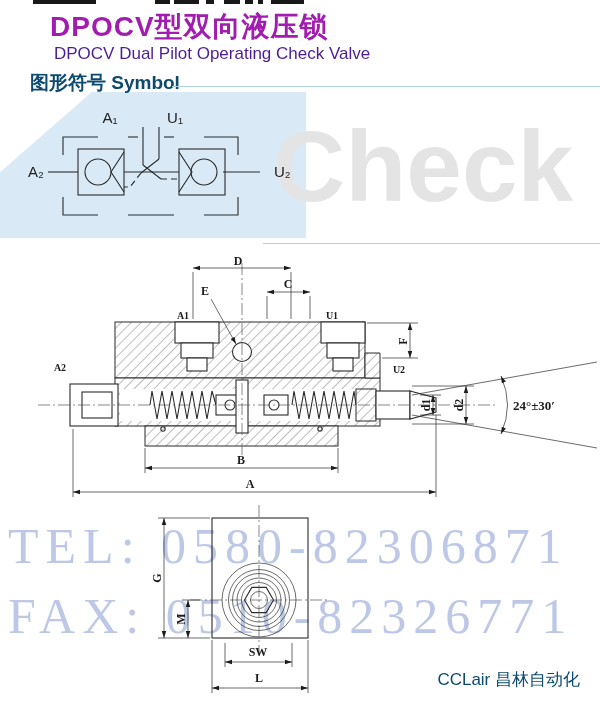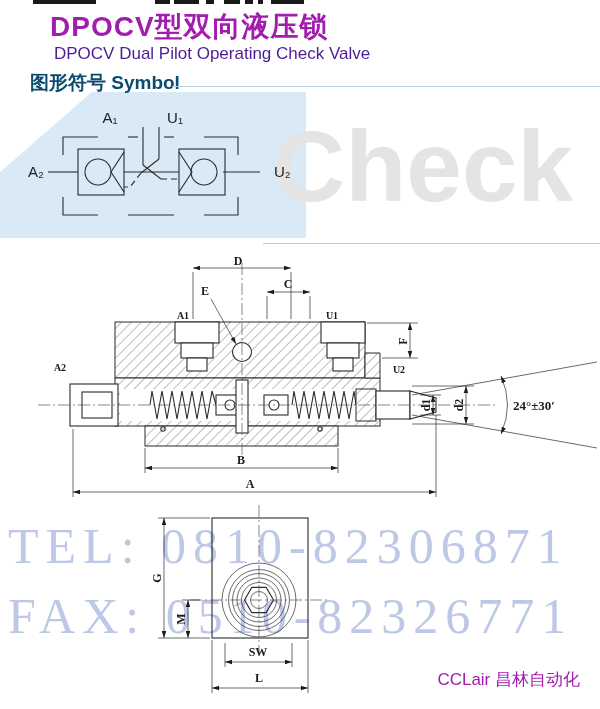--- a/index.html
+++ b/index.html
@@ -30,30 +30,30 @@
   .ln{stroke:#2b2b2b;stroke-width:1.1;fill:none;}
   .lnw{stroke:#2b2b2b;stroke-width:1.1;fill:#ffffff;}
   .lnh{stroke:#2b2b2b;stroke-width:1;fill:url(#hM);}
   .thin{stroke:#2b2b2b;stroke-width:0.7;fill:none;}
   .cl{stroke:#555;stroke-width:0.7;fill:none;stroke-dasharray:12 3 2 3;}
   .dash{stroke:#2b2b2b;stroke-width:1.2;fill:none;stroke-dasharray:6 4;}
   text.dim{font-family:"Liberation Serif",serif;font-weight:bold;font-size:12px;fill:#1c1c1c;}
   text.port{font-family:"Liberation Serif",serif;font-weight:bold;font-size:10px;fill:#1c1c1c;}
   text.sym{font-family:"Liberation Sans",sans-serif;font-size:15px;fill:#222;}
 
-  .footer{position:absolute;right:20px;top:668px;z-index:5;font-size:17px;color:#a21caf;white-space:nowrap;}
+  .footer{position:absolute;right:20px;top:668px;z-index:5;font-size:17px;color:#0c4a6e;white-space:nowrap;}
 </style>
 </head>
 <body>
 
 <div class="page">
 
   <div class="wm-swoosh"></div>
   <div class="wm-brand">Check</div>
-  <div class="wm-tel">TEL: 0810-82306871</div>
+  <div class="wm-tel">TEL: 0580-82306871</div>
   <div class="wm-fax">FAX: 0510-82326771</div>
 
   <div class="frag" style="left:33px;width:63px;"></div>
   <div class="frag" style="left:155px;width:15px;"></div>
   <div class="frag" style="left:174px;width:25px;"></div>
   <div class="frag" style="left:206px;width:8px;"></div>
   <div class="frag" style="left:224px;width:16px;"></div>
   <div class="frag" style="left:245px;width:8px;"></div>
   <div class="frag" style="left:258px;width:5px;"></div>
   <div class="frag" style="left:271px;width:33px;"></div>

